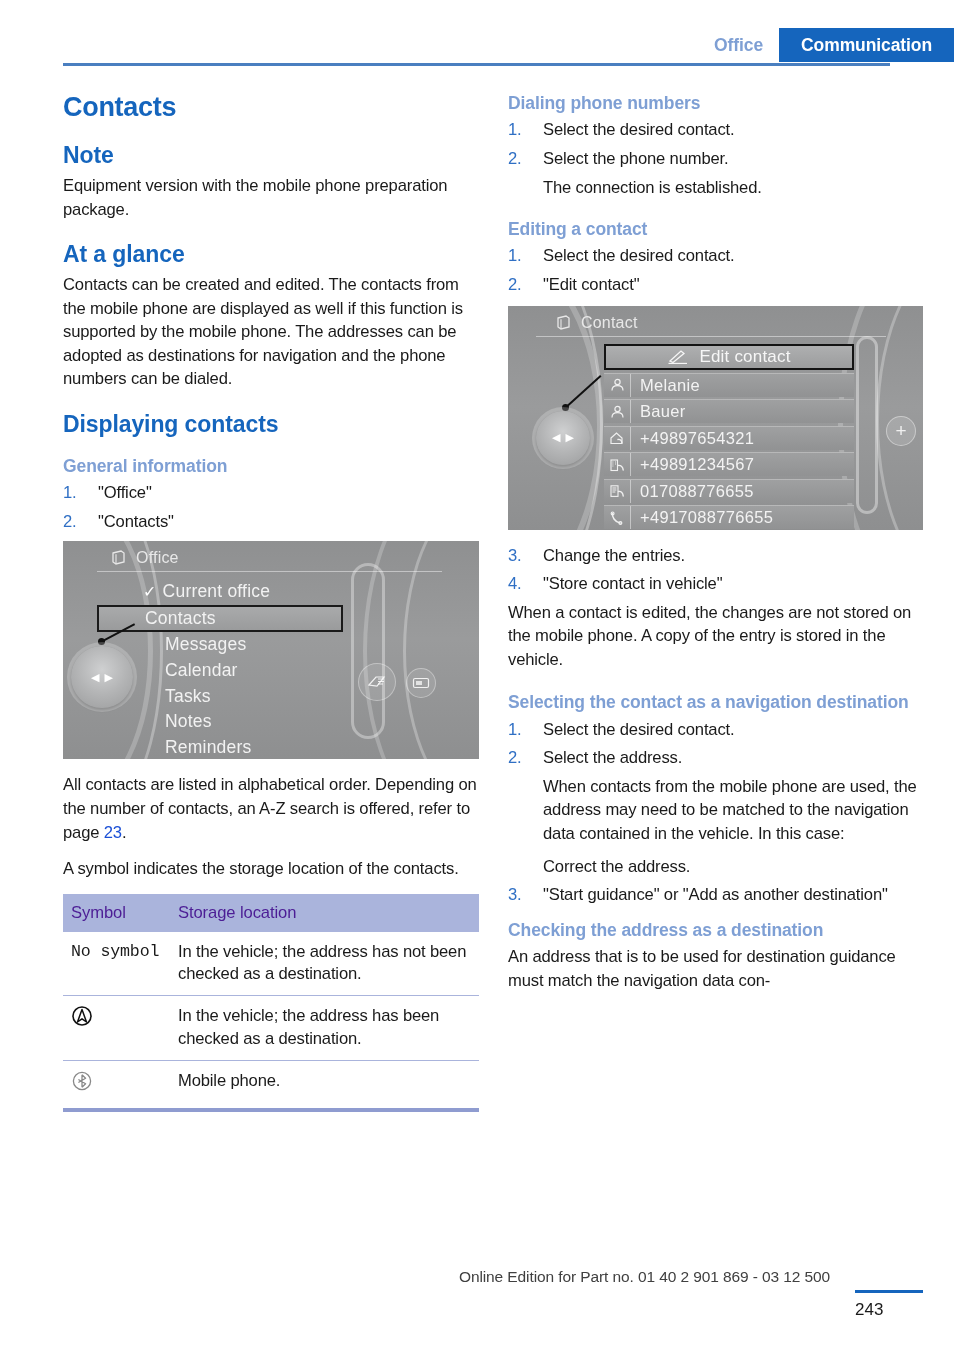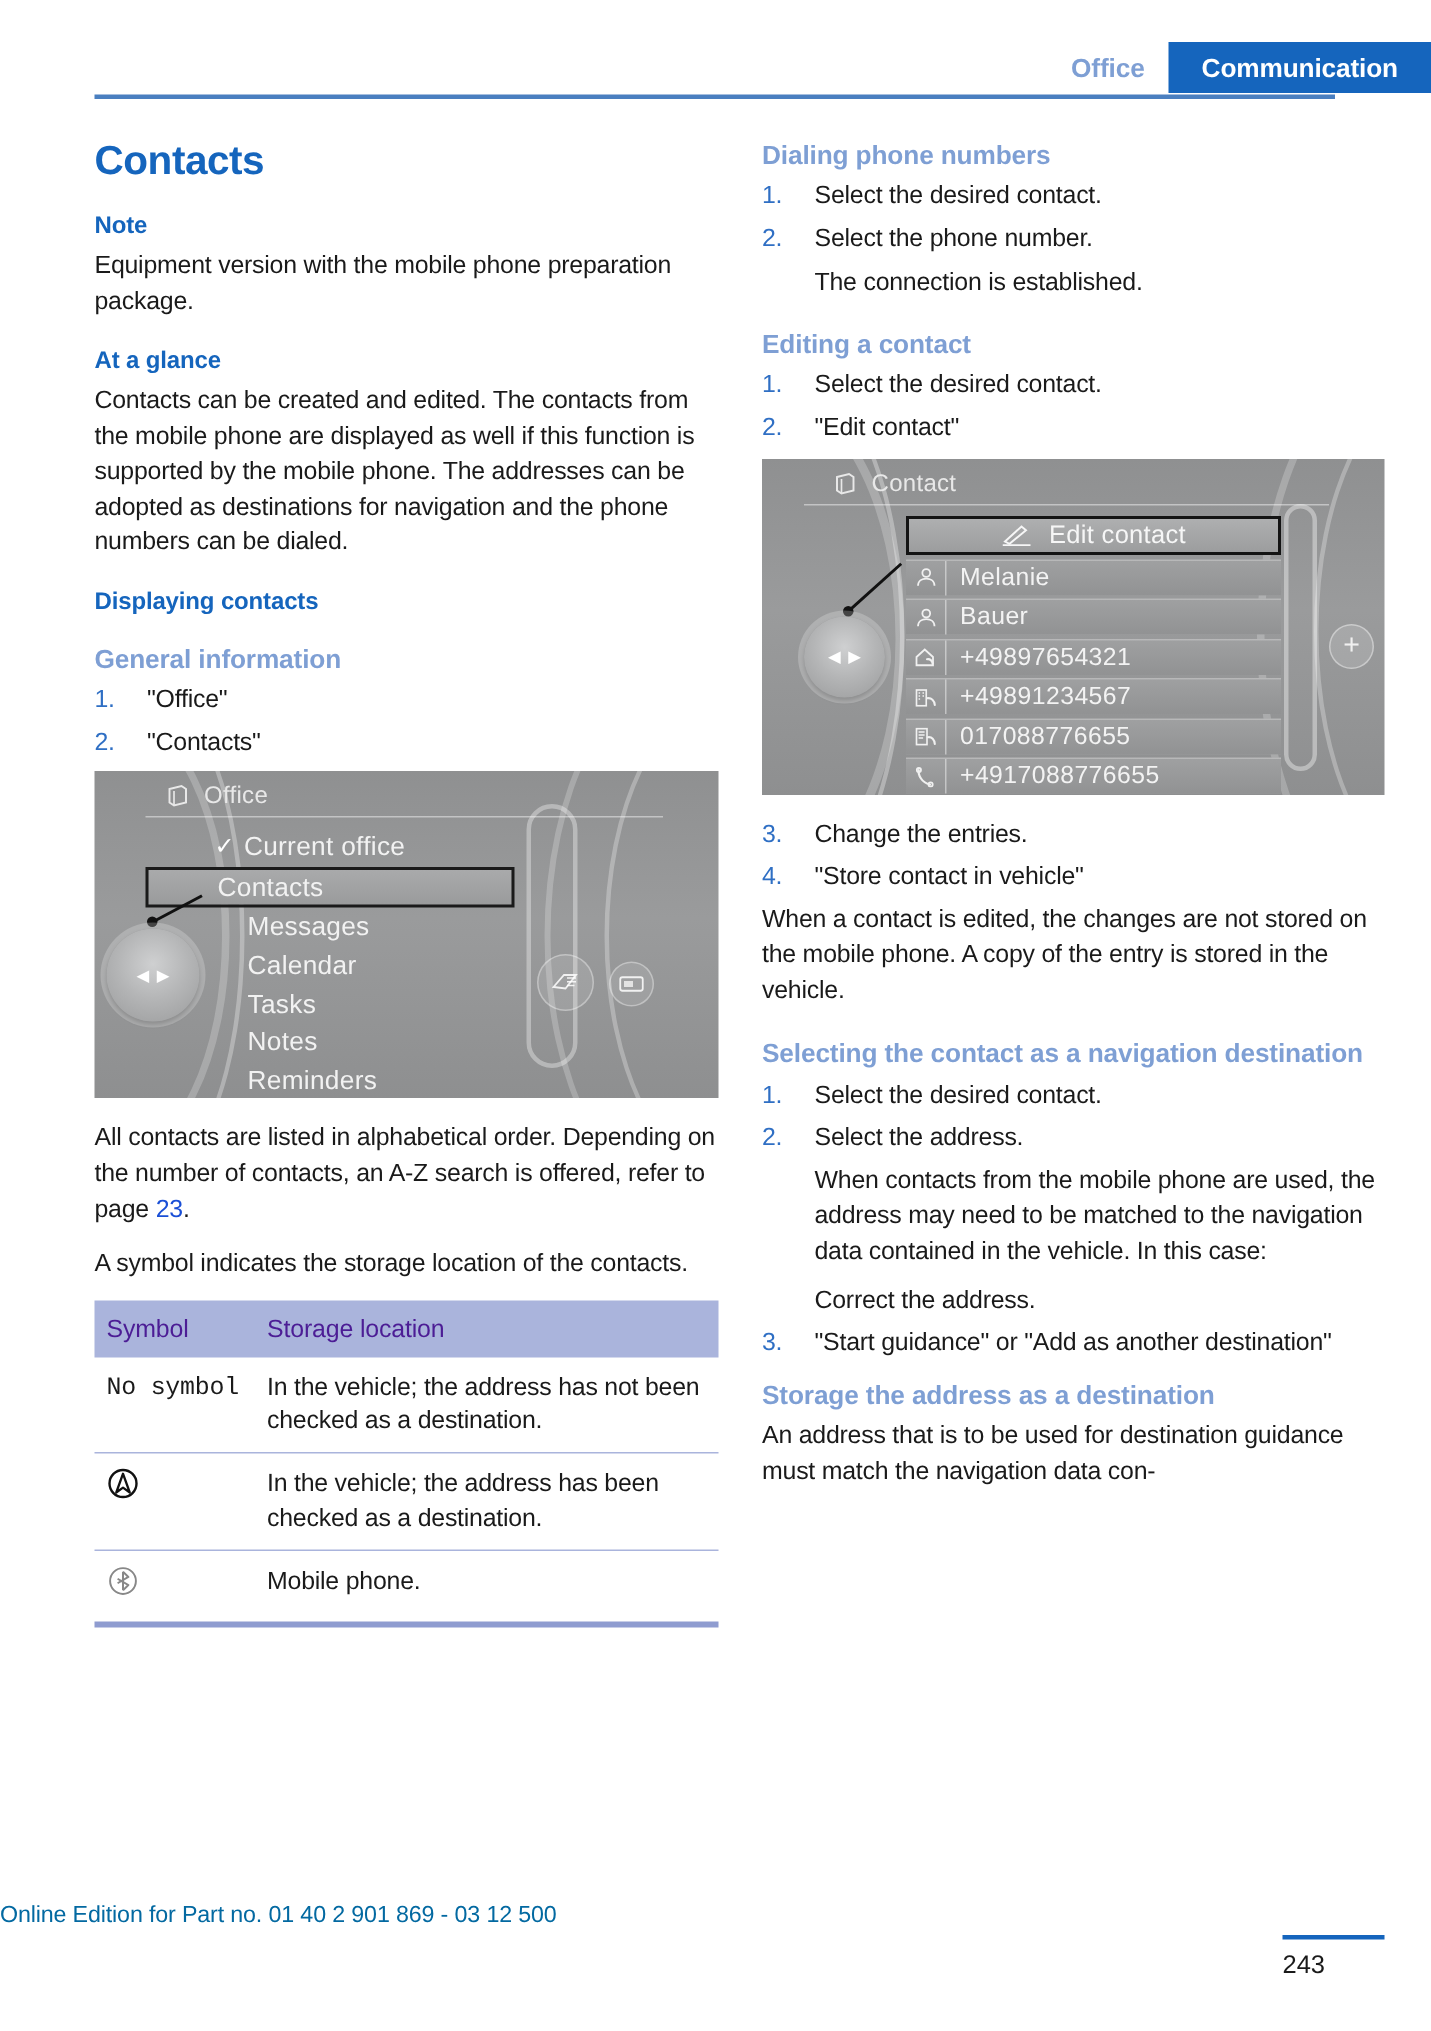--- a/index.html
+++ b/index.html
@@ -33,21 +33,21 @@
 
   
   .col-left  { position: absolute; top: 92px; left: 63px;  width: 416px; }
   .col-right { position: absolute; top: 92px; left: 508px; width: 415px; }
 
   h1.title {
     color: #1565bd; font-size: 27px; font-weight: bold;
     letter-spacing: -0.3px; margin-bottom: 19px;
   }
   h2.h-blue {
-    color: #1565bd; font-size: 16px; font-weight: bold;
+    color: #1565bd; font-size: 23px; font-weight: bold;
     letter-spacing: -0.1px; margin-bottom: 5px;
   }
   h3.h-lightblue {
     color: #7e9fd4; font-size: 17.5px; font-weight: bold;
     letter-spacing: -0.1px; margin-bottom: 4px; line-height: 1.28;
   }
   p.body {
     font-size: 16.6px; color: #1a1a1a; line-height: 1.42;
     margin-bottom: 13px; letter-spacing: -0.15px;
   }
@@ -148,22 +148,22 @@
   
   .footer-rule {
     position: absolute; left: 855px; top: 1290px; width: 68px; height: 3px;
     background: #1565bd;
   }
   .pageno {
     position: absolute; left: 855px; top: 1300px; width: 68px;
     text-align: left; font-size: 17px; color: #1a1a1a;
   }
   .footer-text {
-    position: absolute; left: 0; top: 1268px; width: 830px; text-align: left;
-    font-size: 15.5px; color: #0369a1; letter-spacing: -0.1px;
+    position: absolute; left: 0; top: 1268px; width: 830px; text-align: right;
+    font-size: 15.5px; color: #404040; letter-spacing: -0.1px;
   }
 </style>
 </head>
 <body>
 
 <div class="page">
 
   <div class="header">
     <div class="tab-inactive">Office</div>
     <div class="tab-active">Communication</div>
@@ -475,21 +475,21 @@
     <div class="substep">Correct the address.</div>
     <ol class="steps">
       <li>
         <span class="num">3.</span>
         <span>"Start guidance" or "Add as another destination"</span>
       </li>
     </ol>
 
     <div class="spacer-sm"></div>
 
-    <h3 class="h-lightblue">Storage the address as a destination</h3>
+    <h3 class="h-lightblue">Checking the address as a destination</h3>
     <p class="body">An address that is to be used for destination guidance must match the navigation data con-</p>
   </div>
 
   <div class="footer-rule"></div>
   <div class="pageno">243</div>
   <div class="footer-text">Online Edition for Part no. 01 40 2 901 869 - 03 12 500</div>
 
 </div>
 
 </body></html>

